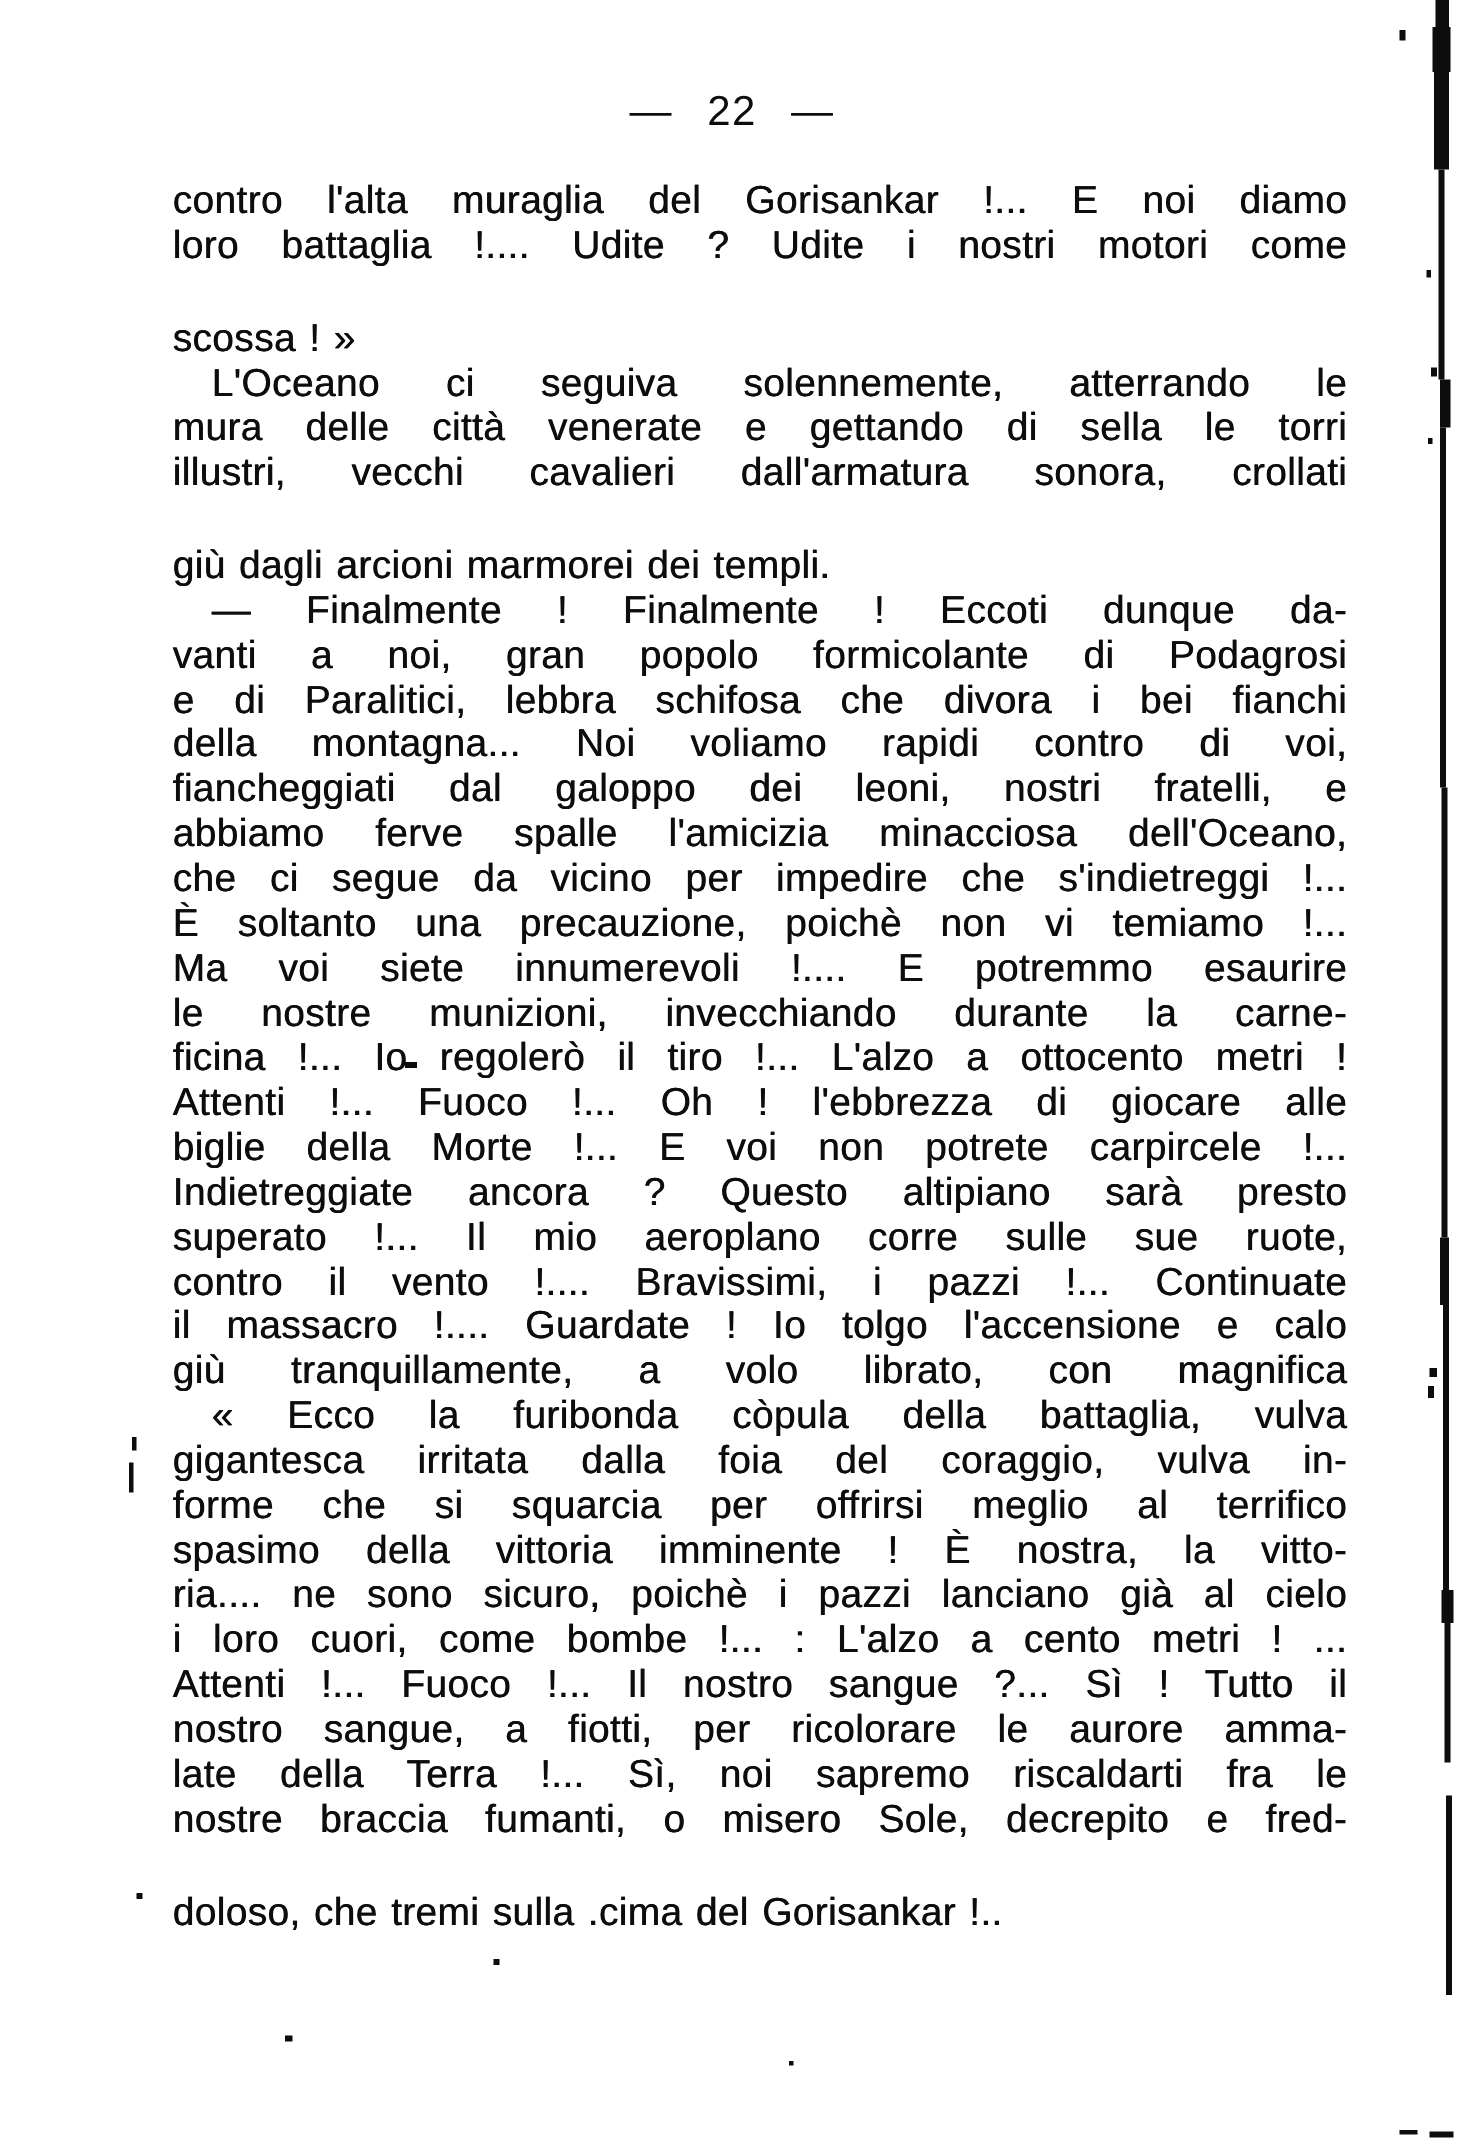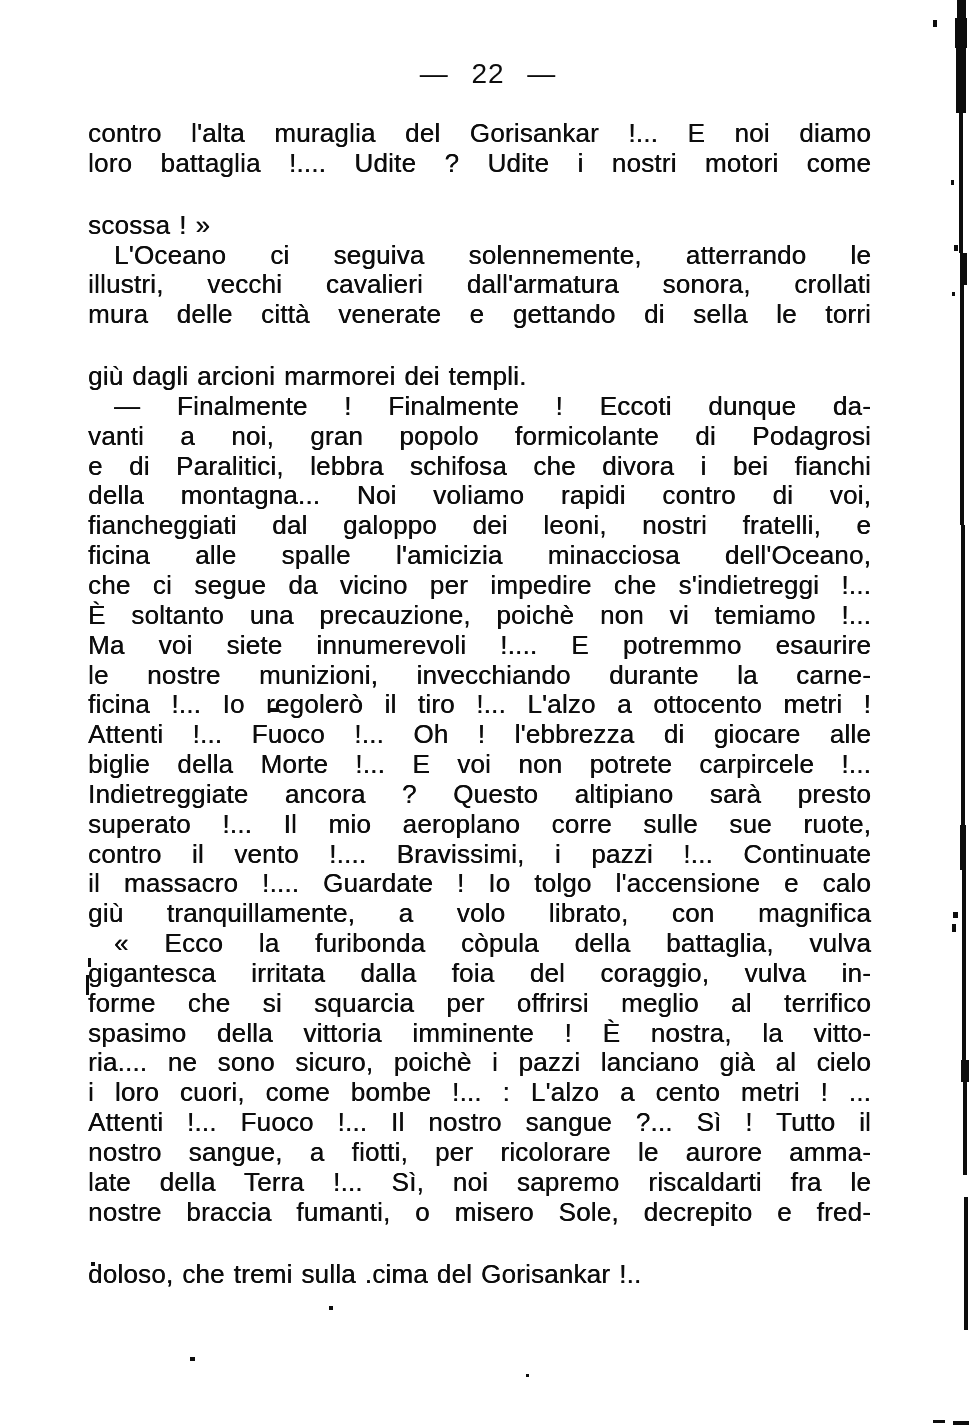--- a/index.html
+++ b/index.html
@@ -21,21 +21,21 @@
     position:absolute;
     top:58px; left:97px; width:782px;
     text-align:center;
     font-size:28px;
     word-spacing:14px;
     letter-spacing:1px;
     color:var(--ink);
   }
   .text-block{
     position:absolute;
-    top:119px; left:88px; width:783px;
+    top:119px; left:115px; width:783px;
   }
   .line{
     font-size:26px;
     line-height:29.85px;
     height:29.85px;
     text-align:justify;
     text-align-last:justify;
     letter-spacing:0.2px;
     word-spacing:1.5px;
     text-shadow:0.35px 0 0 var(--ink);
@@ -51,29 +51,29 @@
 
 <div class="page">
 
   <div class="page-number">— 22 —</div>
 
   <div class="text-block">
       <div class="line">contro l'alta muraglia del Gorisankar !... E noi diamo</div>
       <div class="line">loro battaglia !.... Udite ? Udite i nostri motori come</div>
       <div class="line last">scossa ! »</div>
       <div class="line indent">L'Oceano ci seguiva solennemente, atterrando le</div>
+      <div class="line">mura delle città venerate e gettando di sella le torri</div>
       <div class="line">illustri, vecchi cavalieri dall'armatura sonora, crollati</div>
-      <div class="line">mura delle città venerate e gettando di sella le torri</div>
       <div class="line last">giù dagli arcioni marmorei dei templi.</div>
       <div class="line indent">— Finalmente ! Finalmente ! Eccoti dunque da-</div>
       <div class="line">vanti a noi, gran popolo formicolante di Podagrosi</div>
       <div class="line">e di Paralitici, lebbra schifosa che divora i bei fianchi</div>
       <div class="line">della montagna... Noi voliamo rapidi contro di voi,</div>
       <div class="line">fiancheggiati dal galoppo dei leoni, nostri fratelli, e</div>
-      <div class="line">ficina alle spalle l'amicizia minacciosa dell'Oceano,</div>
+      <div class="line">abbiamo ferve spalle l'amicizia minacciosa dell'Oceano,</div>
       <div class="line">che ci segue da vicino per impedire che s'indietreggi !...</div>
       <div class="line">È soltanto una precauzione, poichè non vi temiamo !...</div>
       <div class="line">Ma voi siete innumerevoli !.... E potremmo esaurire</div>
       <div class="line">le nostre munizioni, invecchiando durante la carne-</div>
       <div class="line">ficina !... Io regolerò il tiro !... L'alzo a ottocento metri !</div>
       <div class="line">Attenti !... Fuoco !... Oh ! l'ebbrezza di giocare alle</div>
       <div class="line">biglie della Morte !... E voi non potrete carpircele !...</div>
       <div class="line">Indietreggiate ancora ? Questo altipiano sarà presto</div>
       <div class="line">superato !... Il mio aeroplano corre sulle sue ruote,</div>
       <div class="line">contro il vento !.... Bravissimi, i pazzi !... Continuate</div>

